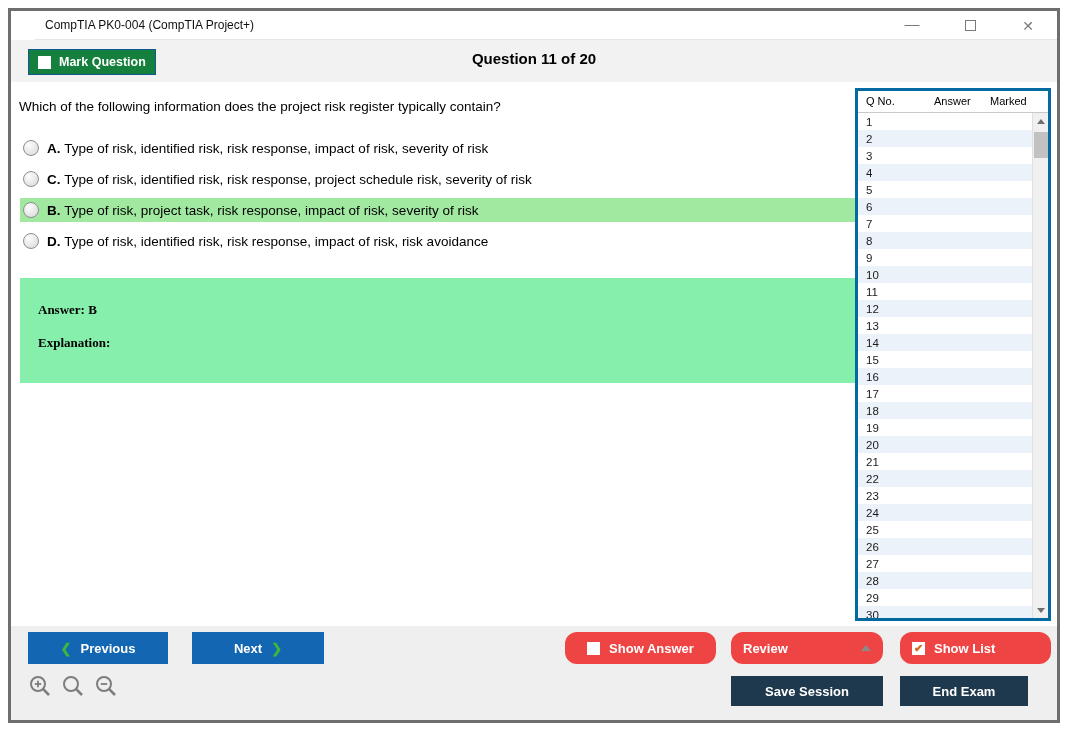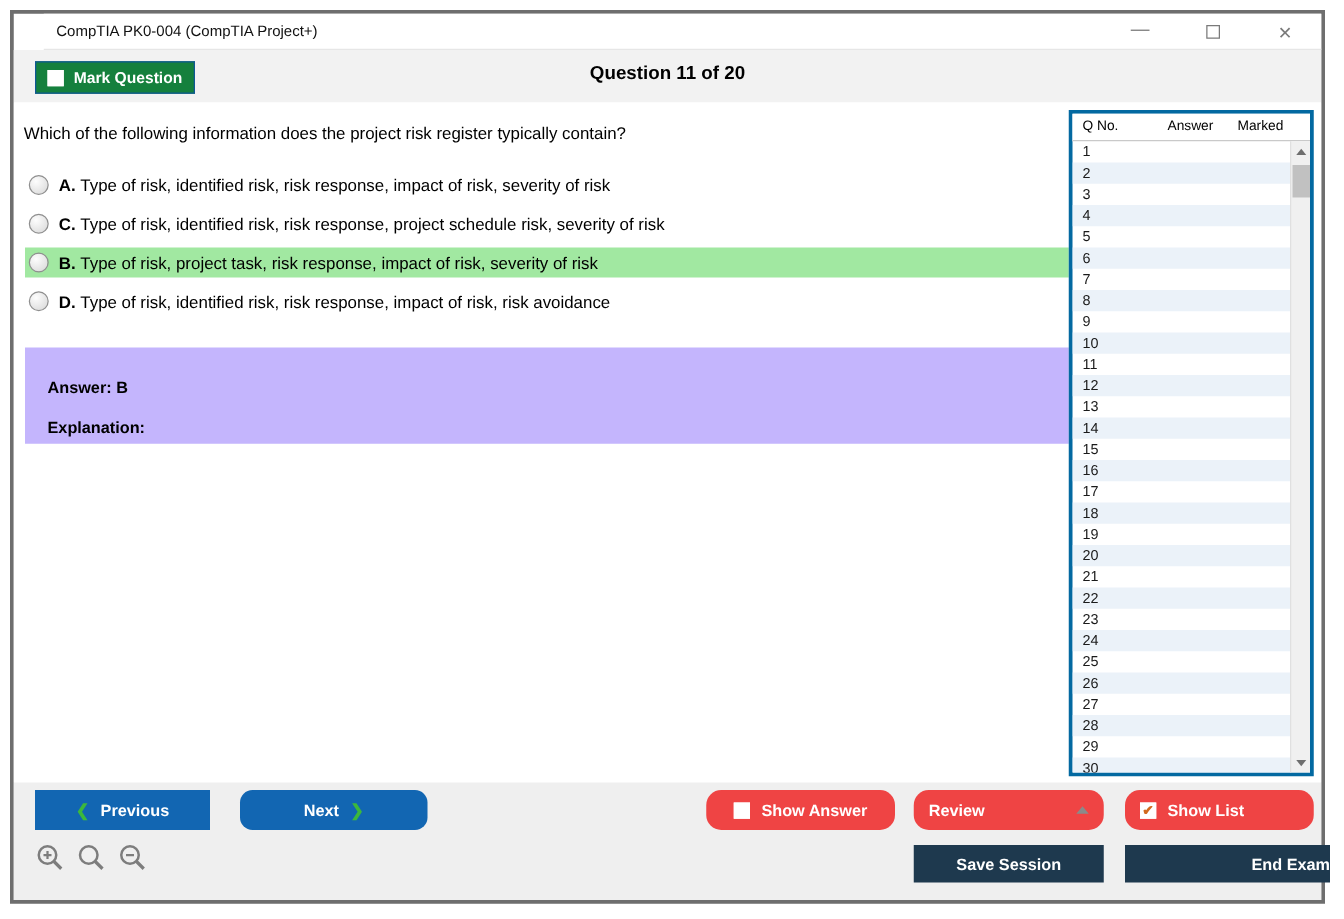--- a/index.html
+++ b/index.html
@@ -63,22 +63,22 @@
   }
   .option.highlighted { background: #a1e8a1; }
   .radio {
     width: 16px; height: 16px; border-radius: 50%;
     border: 1px solid #8f8f8f;
     background: radial-gradient(circle at 35% 30%, #fdfdfd 0%, #e2e2e2 70%, #d6d6d6 100%);
     flex: 0 0 auto;
   }
   .option b { font-weight: 700; }
   .answer-box {
-    position: absolute; left: 9px; top: 196px; width: 836px; height: 77px;
-    background: #c4b5fd; padding: 24px 0 0 18px;
+    position: absolute; left: 9px; top: 196px; width: 836px; height: 105px;
+    background: #86efac; padding: 24px 0 0 18px; font-family: Liberation Serif, serif;
   }
   .answer-line { font-size: 13px; font-weight: 700; color: #000; }
   .explain-line { font-size: 13px; font-weight: 700; color: #000; margin-top: 17px; }
   
   .qpanel {
     position: absolute; right: 6px; top: 77px; width: 196px; height: 533px;
     background: #ffffff; border: 3px solid #0369a1;
   }
   .qpanel-header {
     position: relative; height: 22px; border-bottom: 1px solid #c9c9c9;
@@ -117,29 +117,29 @@
     position: absolute; height: 32px; border: none; cursor: pointer;
     color: #ffffff; font-size: 13px; font-weight: 700;
     display: flex; align-items: center; justify-content: center; gap: 9px;
     font-family: "Liberation Sans", sans-serif;
   }
   .btn-blue { background: #1266b2; }
   .btn-orange { background: #ef4444; border-radius: 12px; }
   .btn-navy { background: #1e394e; height: 30px; }
   .chev { color: #3cb83c; font-size: 13px; font-weight: 700; }
   .btn-prev { left: 17px; top: 6px; width: 140px; }
-  .btn-next { left: 181px; top: 6px; width: 150px; border-radius: 10px; }
+  .btn-next { left: 181px; top: 6px; width: 132px; }
   .btn-show-answer { left: 554px; top: 6px; width: 151px; }
   .btn-review { left: 720px; top: 6px; width: 152px; justify-content: flex-start; padding: 0 12px; }
   .btn-review .caret { margin-left: auto; width: 0; height: 0;
     border-left: 5px solid transparent; border-right: 5px solid transparent;
     border-bottom: 6px solid #8a8a8a; }
   .btn-show-list { left: 889px; top: 6px; width: 151px; justify-content: flex-start; padding: 0 12px; }
   .btn-save { left: 720px; top: 50px; width: 152px; }
-  .btn-end { left: 889px; top: 50px; width: 164px; justify-content: flex-end; }
+  .btn-end { left: 889px; top: 50px; width: 128px; }
   .cb-checked { color: #d2691e; }
   .zoom-tools { position: absolute; left: 17px; top: 48px; display: flex; gap: 9px; }
   .zoom-tools svg { cursor: pointer; }
 </style>
 </head>
 <body>
 
 <div class="window">
 
   <div class="titlebar">

